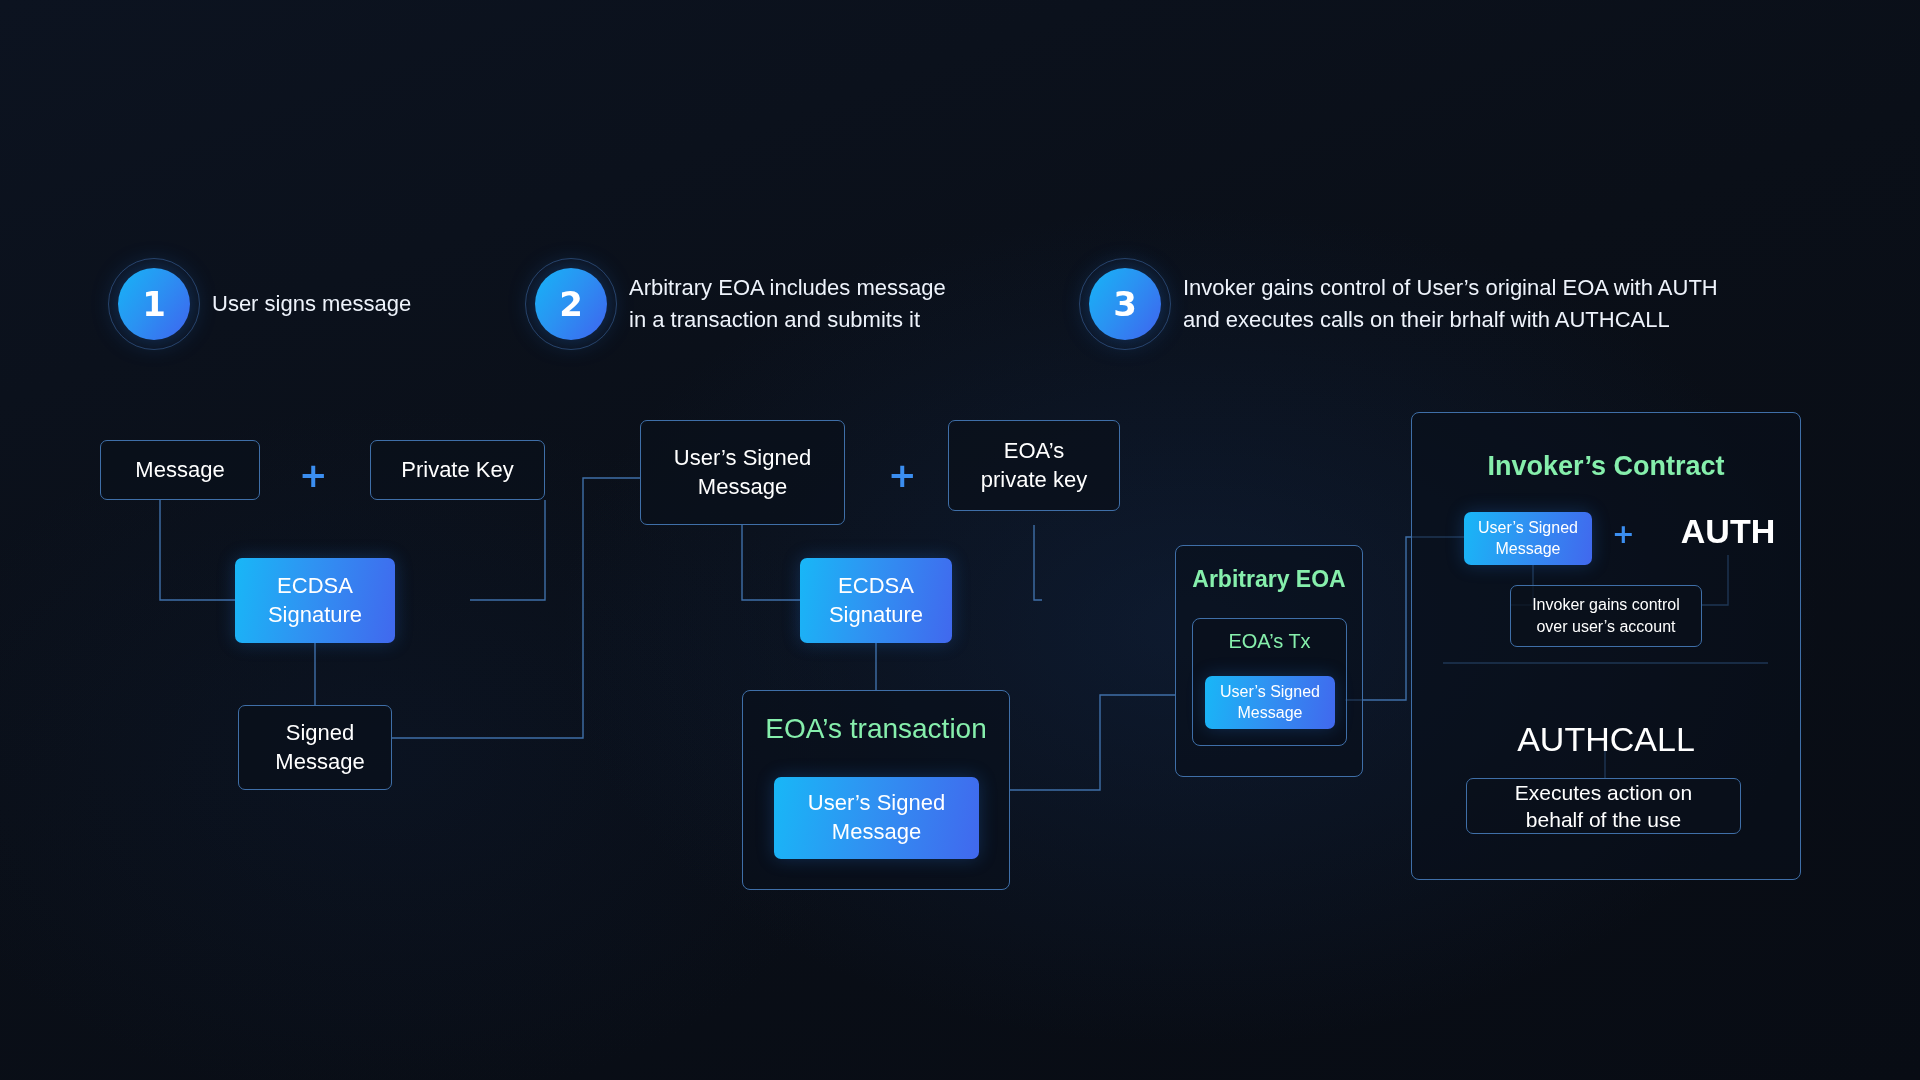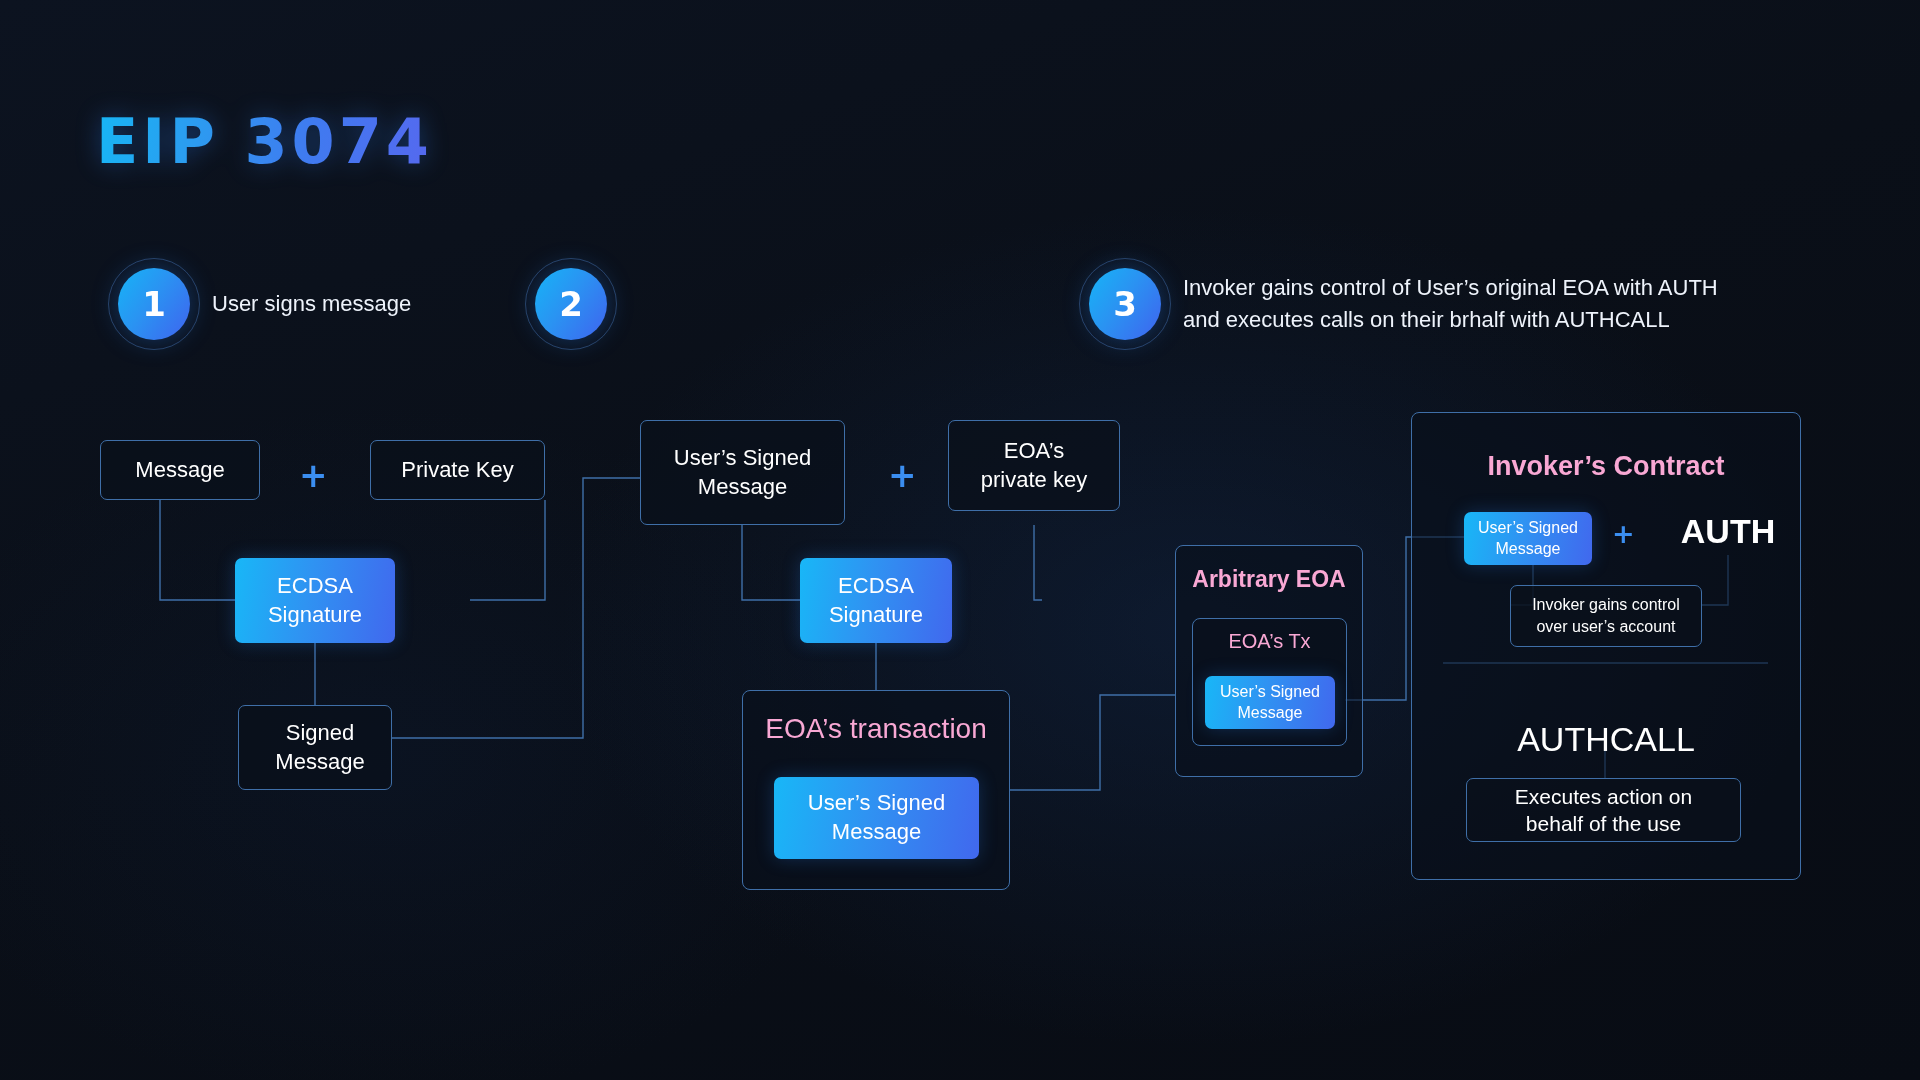--- a/index.html
+++ b/index.html
@@ -91,47 +91,48 @@
 
   .panel {
     position: absolute;
     border: 1px solid #3f6fa8;
     border-radius: 8px;
     background: rgba(9,15,26,0.6);
   }
   .panel-title {
     position: absolute;
     width: 100%; text-align: center;
-    font-size: 27px; font-weight: bold; color: #f9a8d4;
+    font-size: 27px; font-weight: bold; color: #86efac;
   }
   .plain-label {
     position: absolute; text-align: center;
     color: #ffffff; white-space: pre-line;
   }
 
   
   #wires { position: absolute; inset: 0; pointer-events: none; }
   #wires path, #wires line { stroke: #3f6fa8; stroke-width: 1.4; fill: none; }
 </style>
 </head>
 <body>
 
 <div id="bg-glow"></div>
 
 <div id="stage">
 
-  <div id="title">EIP 3074</div>
 
   <div class="step" style="left:118px; top:268px;">
     <div class="step-badge">1</div>
     <div class="step-text">User signs message</div>
   </div>
 
   <div class="step" style="left:535px; top:268px;">
     <div class="step-badge">2</div>
+    <div class="step-text">Arbitrary EOA includes message
+in a transaction and submits it</div>
   </div>
 
   <div class="step" style="left:1089px; top:268px;">
     <div class="step-badge">3</div>
     <div class="step-text">Invoker gains control of User’s original EOA with AUTH
 and executes calls on their brhalf with AUTHCALL</div>
   </div>
 
   <svg id="wires" width="1920" height="1080">
 
@@ -207,16 +208,16 @@
 
   <div class="plus" style="left:1612px; top:520px; font-size:27px;">+</div>
 
   <div class="plain-label" style="left:1648px; top:512px; width:160px; font-size:34px;font-weight:bold;">AUTH</div>
 
   <div class="node" style="left:1510px; top:585px; width:192px; height:62px; font-size:16px; line-height:1.35;">Invoker gains control
 over user’s account</div>
 
   <div class="plain-label" style="left:1446px; top:720px; width:320px; font-size:34px;">AUTHCALL</div>
 
-  <div class="node" style="left:1466px; top:778px; width:275px; height:64px; font-size:21px;">Executes action on
+  <div class="node" style="left:1466px; top:778px; width:275px; height:56px; font-size:21px;">Executes action on
 behalf of the use</div>
 
 </div>
 
 </body></html>

